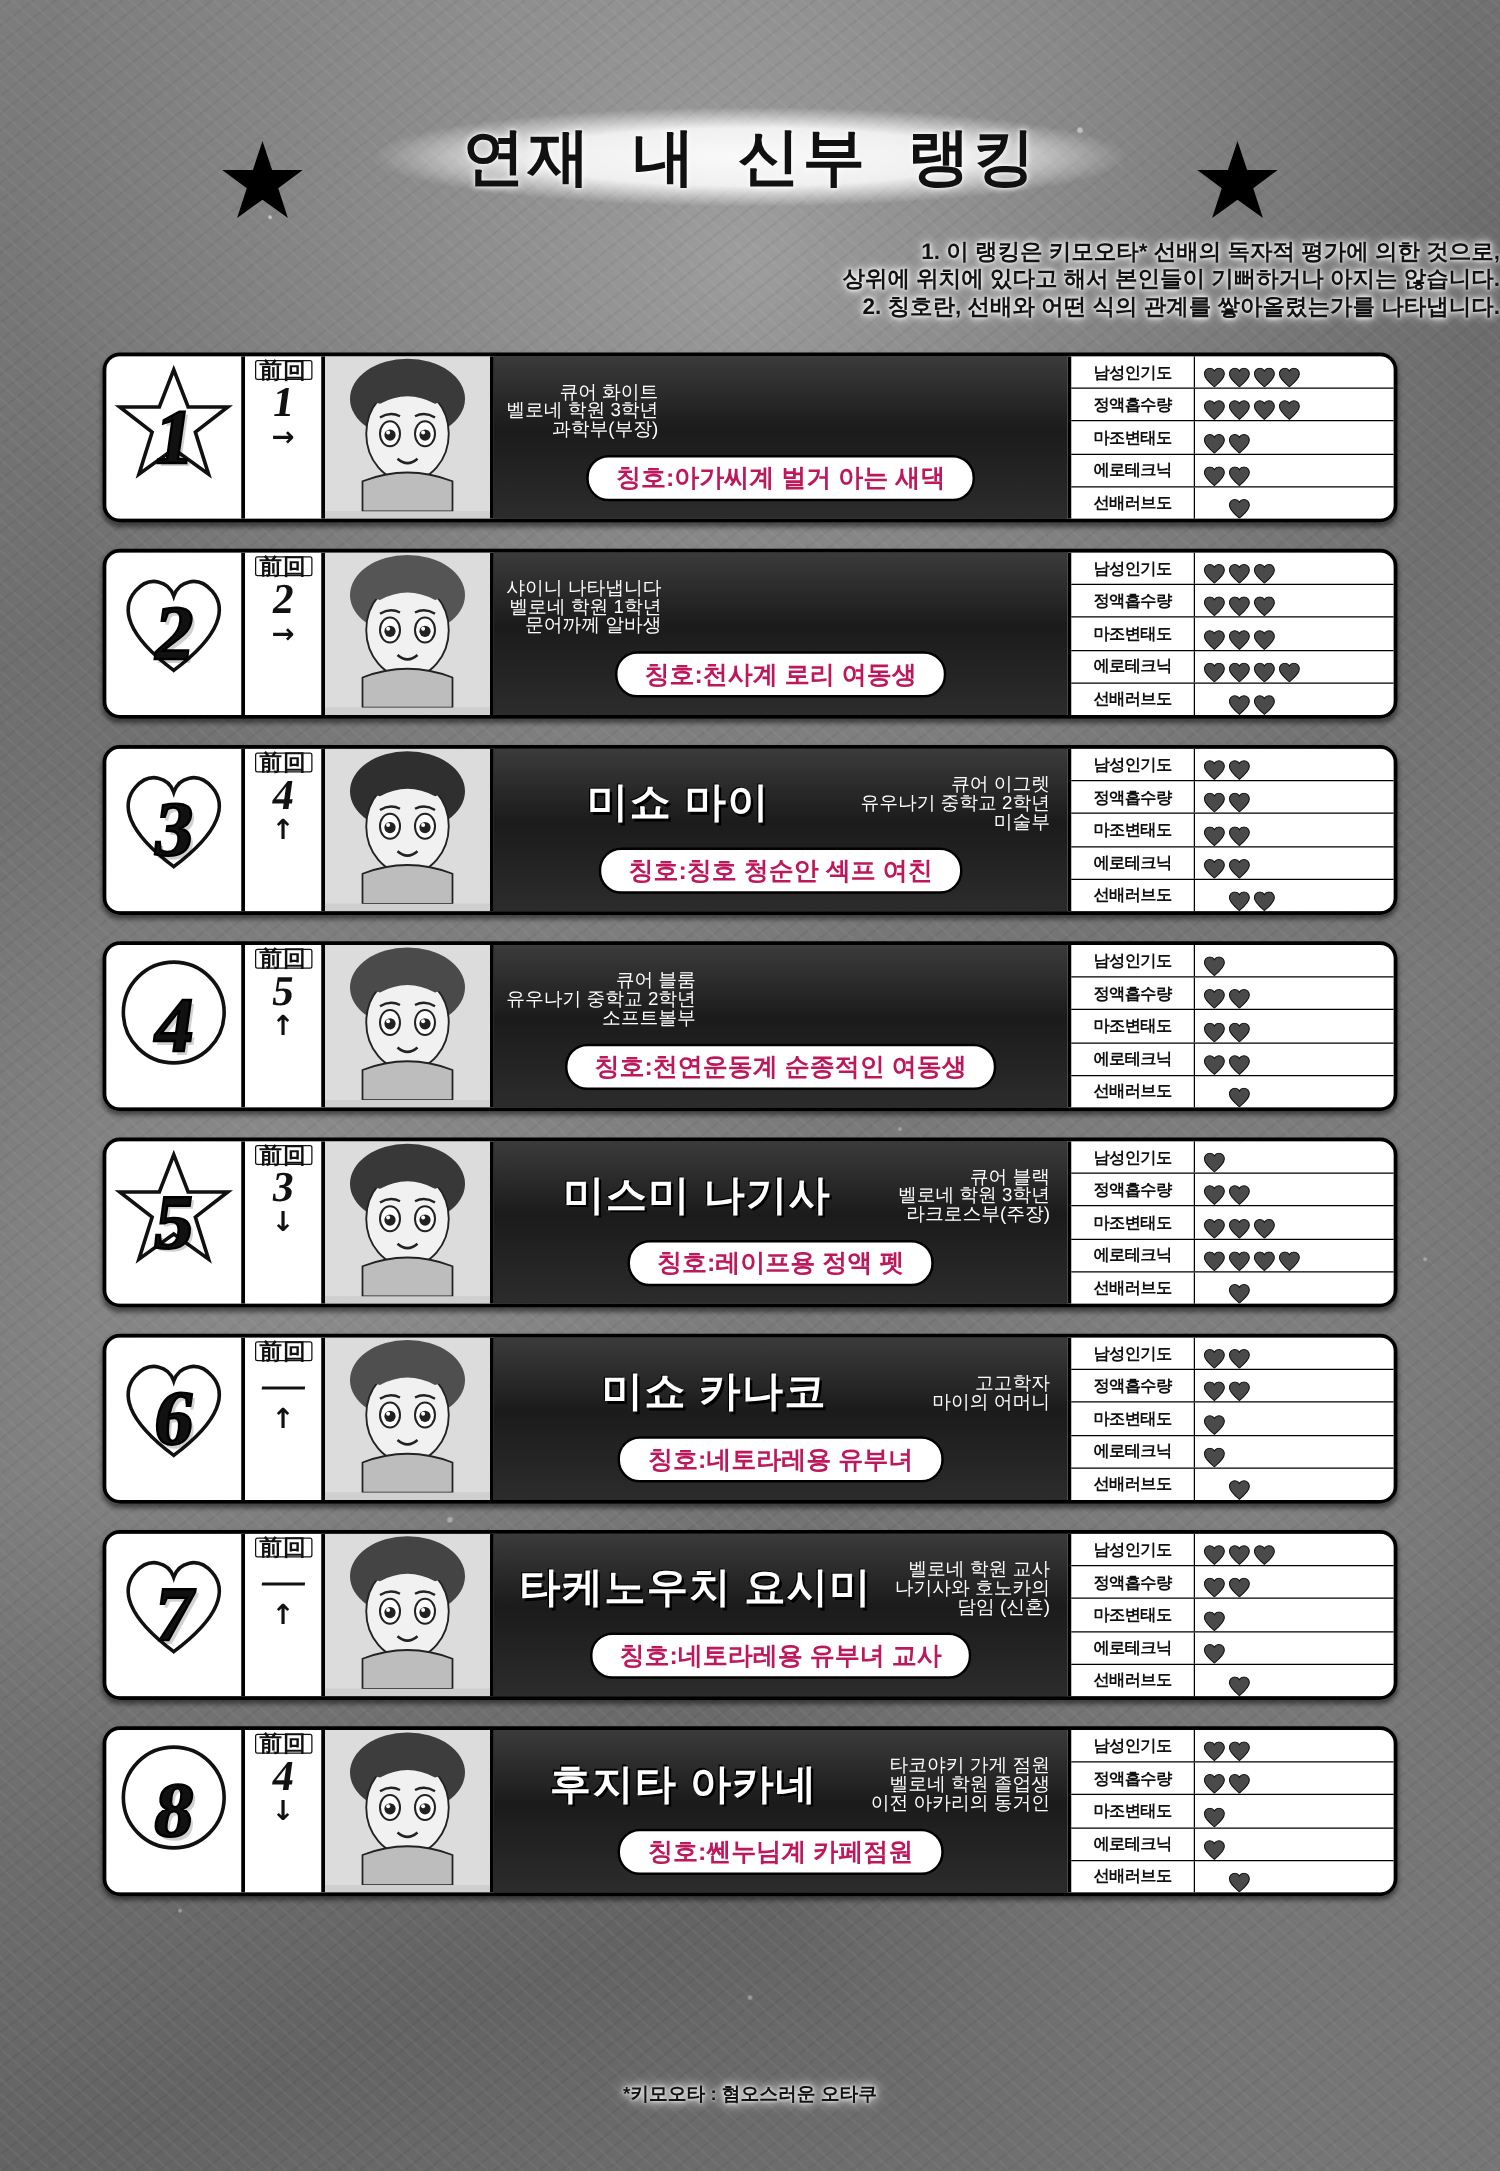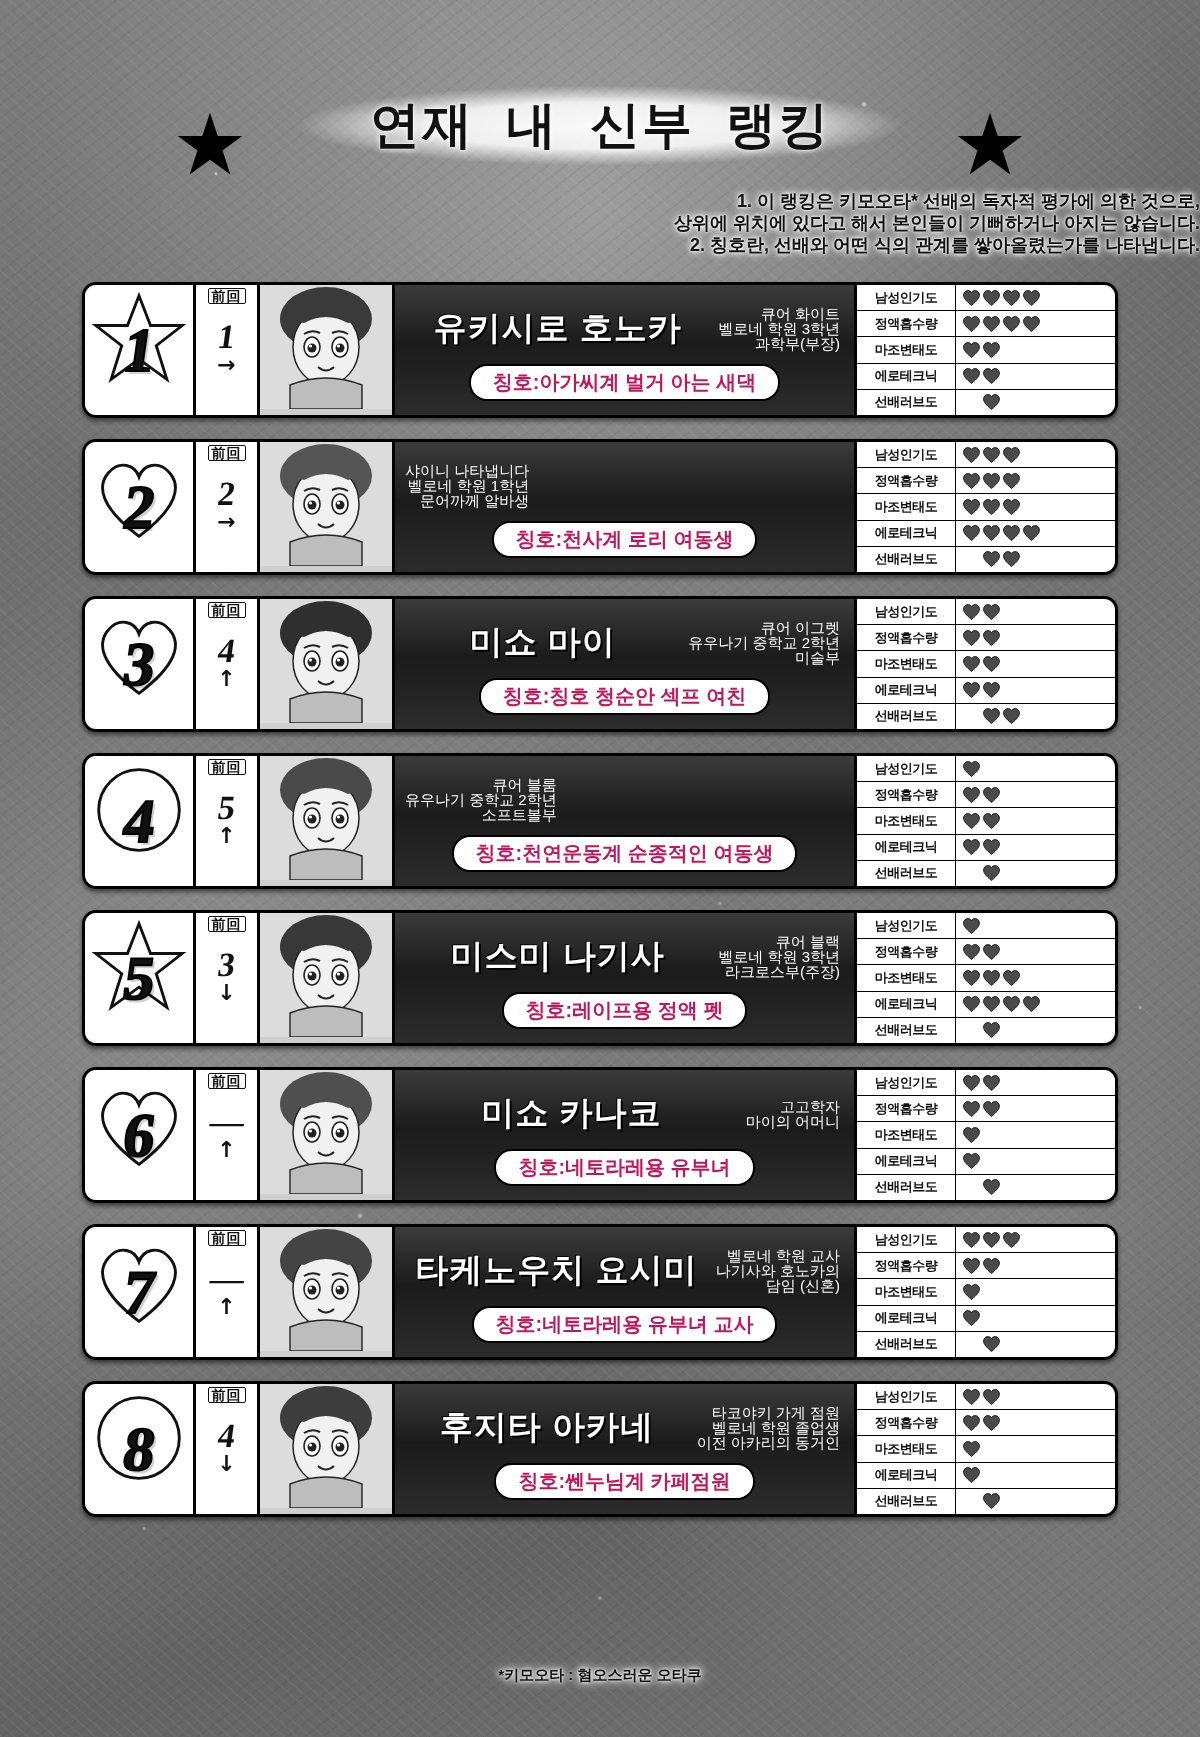--- a/index.html
+++ b/index.html
@@ -93,22 +93,22 @@
     transform:skewX(-8deg);
     text-shadow:3px 3px 0 rgba(0,0,0,.18);
   }
   
   .prev{
     width:64px;flex:0 0 64px;background:#fff;border-right:3px solid #000;
     display:flex;flex-direction:column;align-items:center;justify-content:flex-start;
     padding-top:3px;box-sizing:border-box;
   }
   .prev .label{
-    font-family:"Liberation Sans", sans-serif;font-size:14px;font-weight:bold;color:#111;
-    border:1.5px solid #111;border-radius:2px;padding:0 3px;line-height:14px;margin-bottom:16px;
+    font-family:"Liberation Sans", sans-serif;font-size:18px;font-weight:bold;color:#111;
+    border:1.5px solid #111;border-radius:2px;padding:0 3px;line-height:14px;margin-bottom:2px;
     letter-spacing:1px;
   }
   .prev .pnum{
     font-family:"Liberation Serif", serif;font-weight:bold;font-size:34px;line-height:34px;color:#111;
     transform:skewX(-8deg);
   }
   .prev .arrow{font-size:22px;line-height:22px;color:#111;font-weight:bold;}
   
   .portrait{
     width:132px;flex:0 0 132px;border-right:3px solid #000;position:relative;overflow:hidden;
@@ -134,21 +134,21 @@
     margin:3px auto;background:#fff;border:2px solid #000;border-radius:18px;
     padding:3px 22px;font-family:"Liberation Sans", sans-serif;font-weight:bold;
     font-size:20px;color:#be185d;text-align:right;width:max-content;max-width:96%;
   }
   
   .stats{
     width:258px;flex:0 0 258px;background:#fff;border-left:3px solid #000;
     display:flex;flex-direction:column;
   }
   .stat{
-    flex:1 1 0;display:flex;align-items:center;border-bottom:1.5px solid #000;
+    flex:1 1 0;display:flex;align-items:flex-end;border-bottom:1.5px solid #000;
   }
   .stat:last-child{border-bottom:none;gap:20px;}
   .stat .slabel{
     width:98px;flex:0 0 98px;border-right:1.5px solid #000;height:100%;
     display:flex;align-items:center;justify-content:center;
     font-family:"Liberation Sans", sans-serif;font-size:13px;font-weight:bold;color:#111;
     letter-spacing:-0.5px;
   }
   .stat .hearts{
     flex:1 1 auto;display:flex;align-items:center;padding-left:7px;gap:3px;
@@ -214,21 +214,20 @@
       <circle cx="78.5" cy="61" r="1.6" fill="#fff"></circle>
       <path d="M44 49 q8 -5 16 -1" stroke="#222" stroke-width="2" fill="none"></path>
       <path d="M72 48 q8 -4 16 1" stroke="#222" stroke-width="2" fill="none"></path>
       <path d="M58 82 q8 7 16 0" stroke="#222" stroke-width="2" fill="none"></path>
       <path d="M30 100 q36 -14 72 0 l0 24 l-72 0 z" fill="#bdbdbd" stroke="#222" stroke-width="1.4"></path>
     </g>
   </svg>
         </div>
     <div class="center">
       <div class="nameline">
-        <div class="name">유키시로 호노카</div>
         <div class="meta">
               <div>큐어 화이트</div>
               <div>벨로네 학원 3학년</div>
               <div>과학부(부장)</div>
             </div>
       </div>
       <div class="titlebar">칭호:아가씨계 벌거 아는 새댁</div>
     </div>
     <div class="stats">
           <div class="stat">

